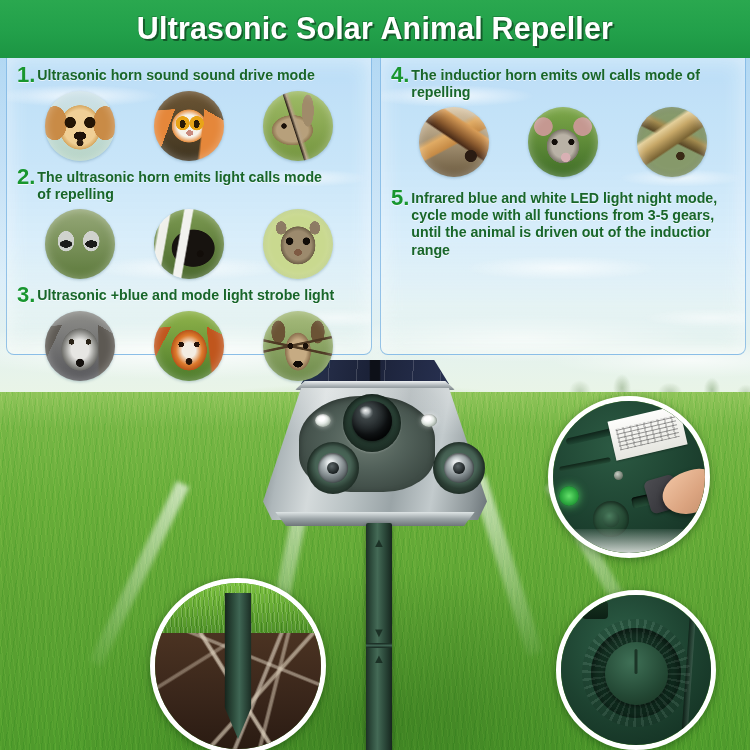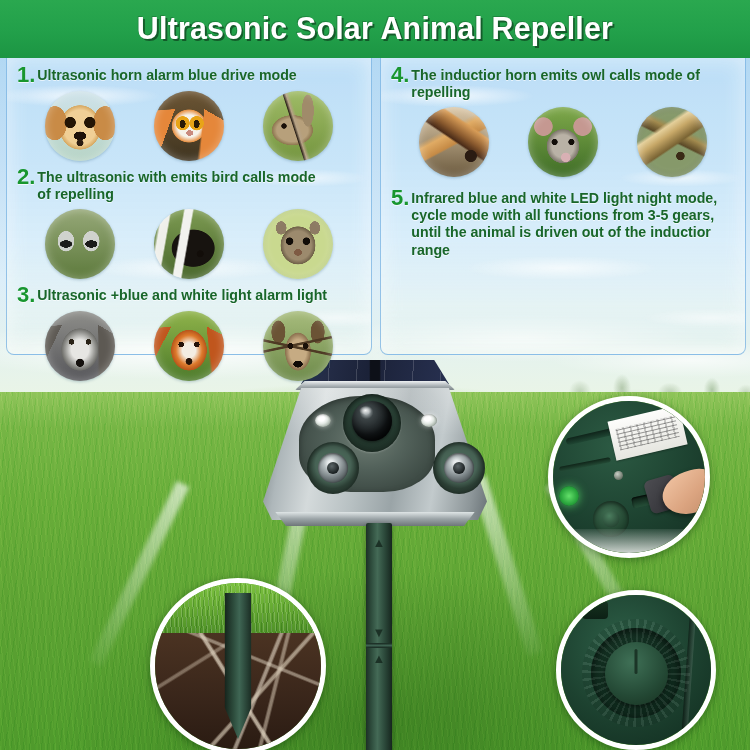--- a/index.html
+++ b/index.html
@@ -434,45 +434,45 @@
   </div>
 
   <div class="panels">
 
     <div class="panel left">
       <div class="panel-clouds"></div>
 
       <div class="item" style="padding-top:6px;">
         <div class="item-line">
           <span class="item-num">1.</span>
-          <span class="item-text">Ultrasonic horn alarm blue drive mode</span>
+          <span class="item-text">Ultrasonic horn sound sound drive mode</span>
         </div>
         <div class="animal-row">
           <div class="animal a-dog"></div>
           <div class="animal a-cat"></div>
           <div class="animal a-rabbit"></div>
         </div>
       </div>
 
       <div class="item" style="padding-top:5px;">
         <div class="item-line">
           <span class="item-num">2.</span>
-          <span class="item-text" style="max-width:290px;">The ultrasonic with emits bird calls mode of repelling</span>
+          <span class="item-text" style="max-width:290px;">The ultrasonic horn emits light calls mode of repelling</span>
         </div>
         <div class="animal-row">
           <div class="animal a-raccoon"></div>
           <div class="animal a-skunk"></div>
           <div class="animal a-squirrel"></div>
         </div>
       </div>
 
       <div class="item" style="padding-top:5px;">
         <div class="item-line">
           <span class="item-num">3.</span>
-          <span class="item-text">Ultrasonic +blue and white light alarm light</span>
+          <span class="item-text">Ultrasonic +blue and mode light strobe light</span>
         </div>
         <div class="animal-row">
           <div class="animal a-wolf"></div>
           <div class="animal a-fox"></div>
           <div class="animal a-deer"></div>
         </div>
       </div>
     </div>
 
     <div class="panel right">

